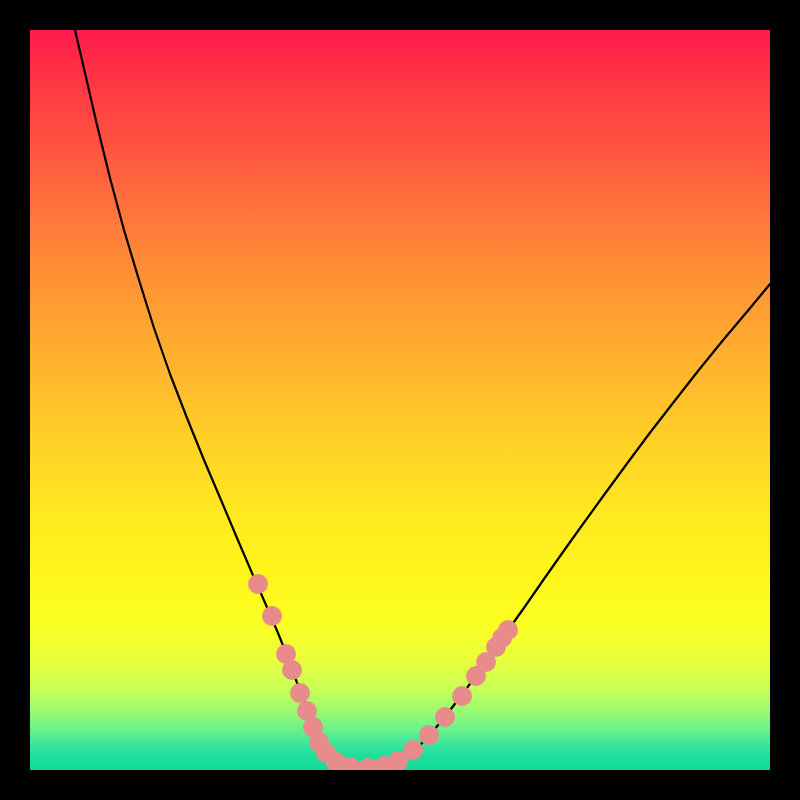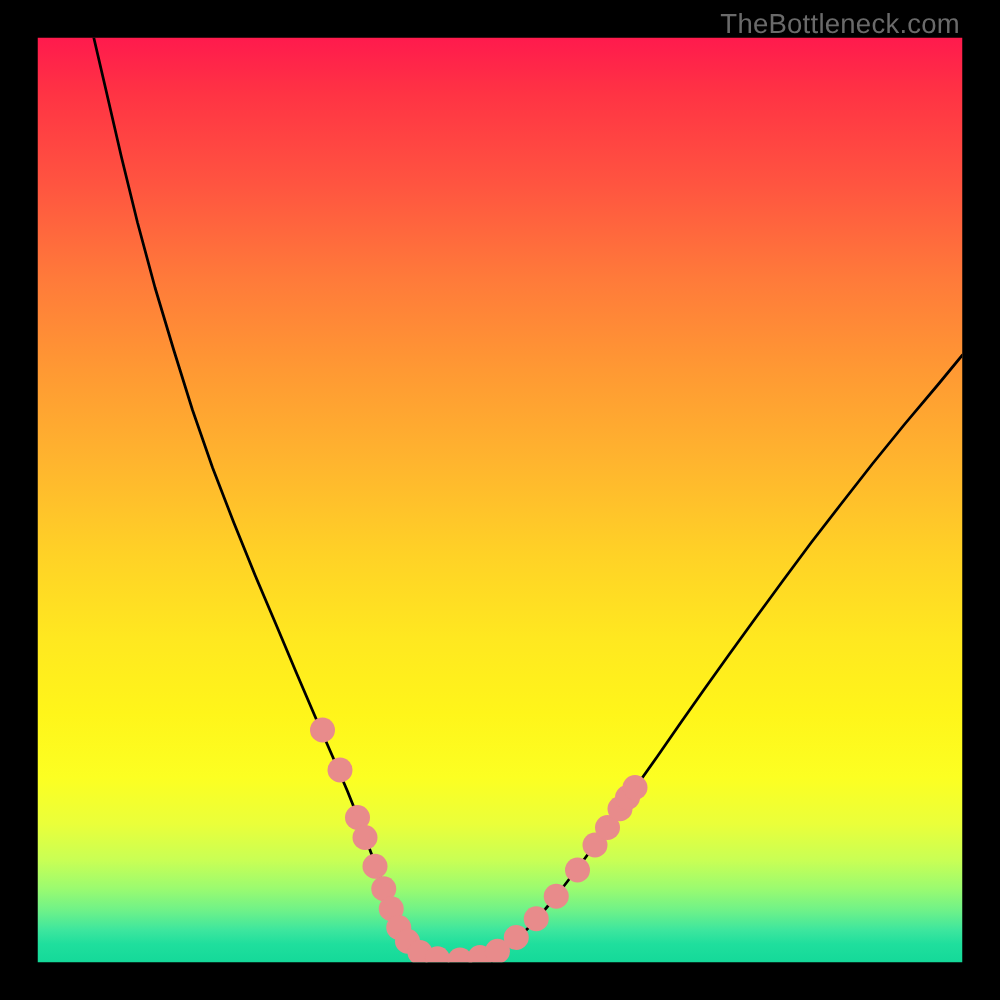--- a/index.html
+++ b/index.html
@@ -96,14 +96,13 @@
           <circle cx="415" cy="687" r="10" fill="#e88b8b"></circle>
           <circle cx="432" cy="666" r="10" fill="#e88b8b"></circle>
           <circle cx="446" cy="646" r="10" fill="#e88b8b"></circle>
           <circle cx="456" cy="632" r="10" fill="#e88b8b"></circle>
           <circle cx="466" cy="617" r="10" fill="#e88b8b"></circle>
           <circle cx="472" cy="608" r="10" fill="#e88b8b"></circle>
           <circle cx="478" cy="600" r="10" fill="#e88b8b"></circle>
         </g>
       </svg>
   </div>
-  <div class="watermark">TheBottleneck.com</div>
 </div>
 
 </body></html>

